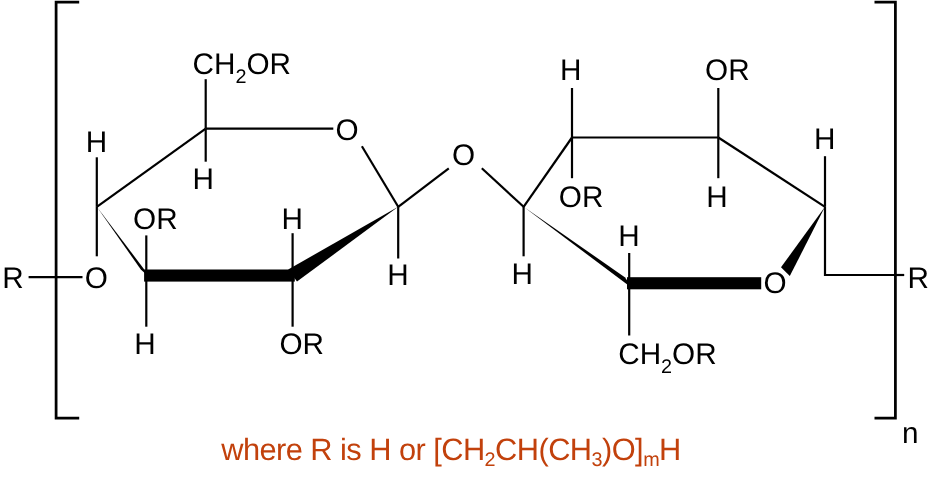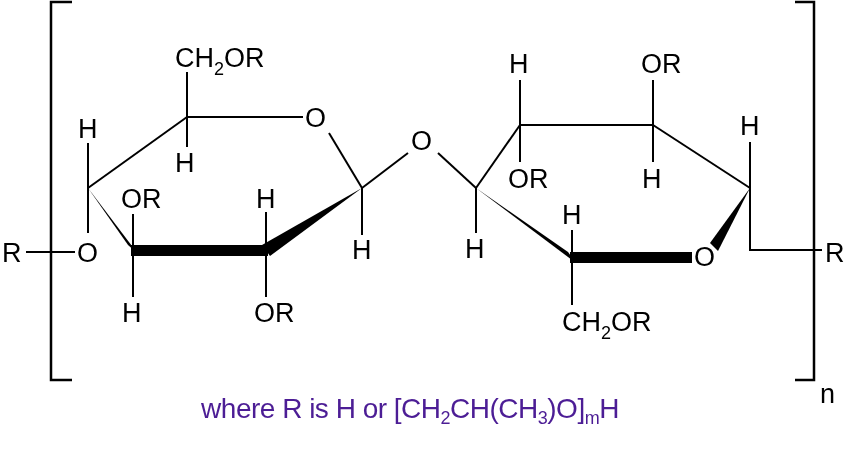--- a/index.html
+++ b/index.html
@@ -3,21 +3,21 @@
   <meta charset="utf-8">
   <style>
     html, body { margin: 0; padding: 0; background: #ffffff; }
     body { width: 850px; height: 449px; overflow: hidden; position: relative; }
     #diagram { position: absolute; left: 0; top: 0; width: 850px; height: 449px; }
     svg text { font-family: "Liberation Sans", "DejaVu Sans", sans-serif; fill: #000; }
     .atom { font-size: 27px; }
     .sub { font-size: 18px; }
     .caption {
       position: absolute; left: 0; top: 393px; width: 850px; text-align: center;
-      font-family: "Liberation Sans", "DejaVu Sans", sans-serif; font-size: 28px; color: #4c1d95;
+      font-family: "Liberation Sans", "DejaVu Sans", sans-serif; font-size: 28px; color: #c2410c;
       letter-spacing: -0.5px;
     }
     .caption sub { font-size: 18px; vertical-align: -6px; line-height: 0; }
     .caption .cap-inner { position: relative; left: -15px; }
   </style>
 </head>
 <body>
 
 <svg id="diagram" viewBox="0 0 850 449" xmlns="http://www.w3.org/2000/svg">
 

